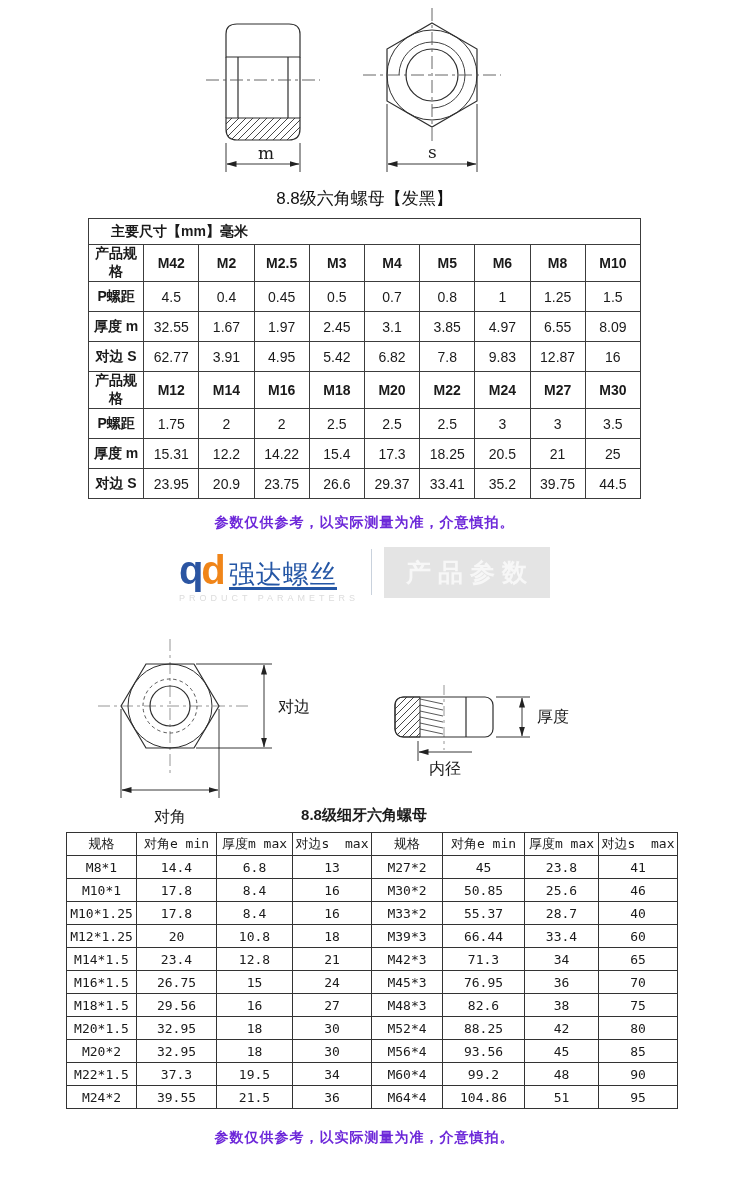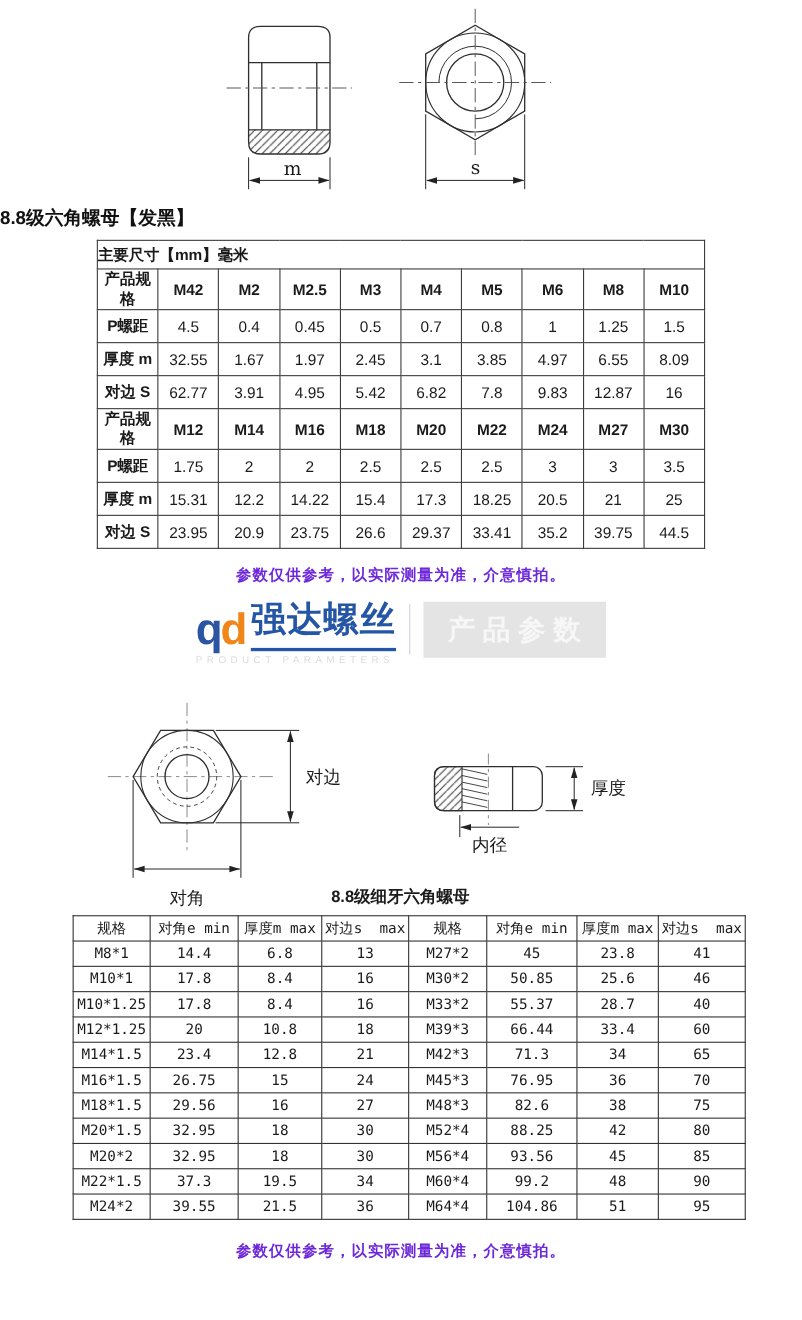--- a/index.html
+++ b/index.html
@@ -5,40 +5,40 @@
   * { box-sizing: border-box; margin: 0; padding: 0; }
   html, body { width: 729px; background: #ffffff; font-family: "Liberation Sans", sans-serif; color: #1a1a1a; }
   body { height: 1200px; overflow: hidden; }
 
   svg { display: block; }
   svg text { font-family: "Liberation Sans", sans-serif; fill: #1b1b1b; }
   .dim-label-latin { font-family: "DejaVu Serif", serif; font-size: 17px; }
   .dim-label-cjk { font-size: 16px; }
   .svg-title { font-size: 15px; font-weight: bold; }
 
-  .section-title { text-align: left; font-size: 17px; font-weight: bold; color: #111; margin-top: 2px; }
+  .section-title { text-align: center; font-size: 17px; font-weight: normal; color: #111; margin-top: 2px; }
 
   
   #table1 { border-collapse: collapse; table-layout: fixed; margin: 8px 0 0 88px; width: 553px; font-size: 14px; }
   #table1 td { border: 1px solid #3c3c3c; text-align: center; height: 30px; padding: 0; overflow: hidden; }
-  #table1 td.t1-caption { text-align: left; padding-left: 0; font-weight: bold; height: 26px; font-size: 14px; }
+  #table1 td.t1-caption { text-align: left; padding-left: 22px; font-weight: bold; height: 26px; font-size: 14px; }
   #table1 td:first-child { font-weight: bold; }
   #table1 tr:nth-child(2) td, #table1 tr:nth-child(6) td { font-weight: bold; }
 
   .disclaimer { text-align: center; font-weight: bold; font-size: 14px; color: #6d28d9; letter-spacing: 1px; }
   .disclaimer.top { margin-top: 15px; }
   .disclaimer.bottom { margin-top: 20px; }
 
   
   .brand-row { display: flex; justify-content: center; align-items: center; margin-top: 15px; height: 58px; }
   .brand-left { display: flex; flex-direction: column; align-items: flex-start; }
   .brand-main { display: flex; align-items: flex-end; line-height: 1; }
   .logo-q { color: #2b55a2; font-weight: bold; font-size: 40px; letter-spacing: -2px; }
   .logo-d { color: #f08519; font-weight: bold; font-size: 40px; margin-right: 3px; }
-  .brand-cn { color: #2456a5; font-weight: bold; font-size: 32px; letter-spacing: 1px; border-bottom: 3px solid #2456a5; padding-bottom: 10px; }
+  .brand-cn { color: #2456a5; font-weight: normal; font-size: 26px; letter-spacing: 1px; border-bottom: 3px solid #2456a5; padding-bottom: 0; }
   .brand-en { color: #dcdcdc; font-size: 9px; letter-spacing: 4px; margin-top: 3px; align-self: stretch; text-align: left; }
   .brand-divider { width: 1px; height: 46px; background: #c9d2dd; margin: 0 12px 8px 12px; }
   .brand-banner { background: #e4e4e4; color: #f7f7f7; font-size: 25px; font-weight: bold; letter-spacing: 7px; padding: 9px 16px 9px 22px; margin-bottom: 8px; }
 
   
   #table2 { border-collapse: collapse; table-layout: fixed; margin: 6px 0 0 66px; width: 611px; font-size: 13px; font-family: "DejaVu Sans Mono", monospace; }
   #table2 th, #table2 td { border: 1px solid #333; text-align: center; height: 23px; padding: 0; font-weight: normal; white-space: pre; overflow: hidden; }
   #table2 th { font-size: 13px; }
 </style>
 </head>

